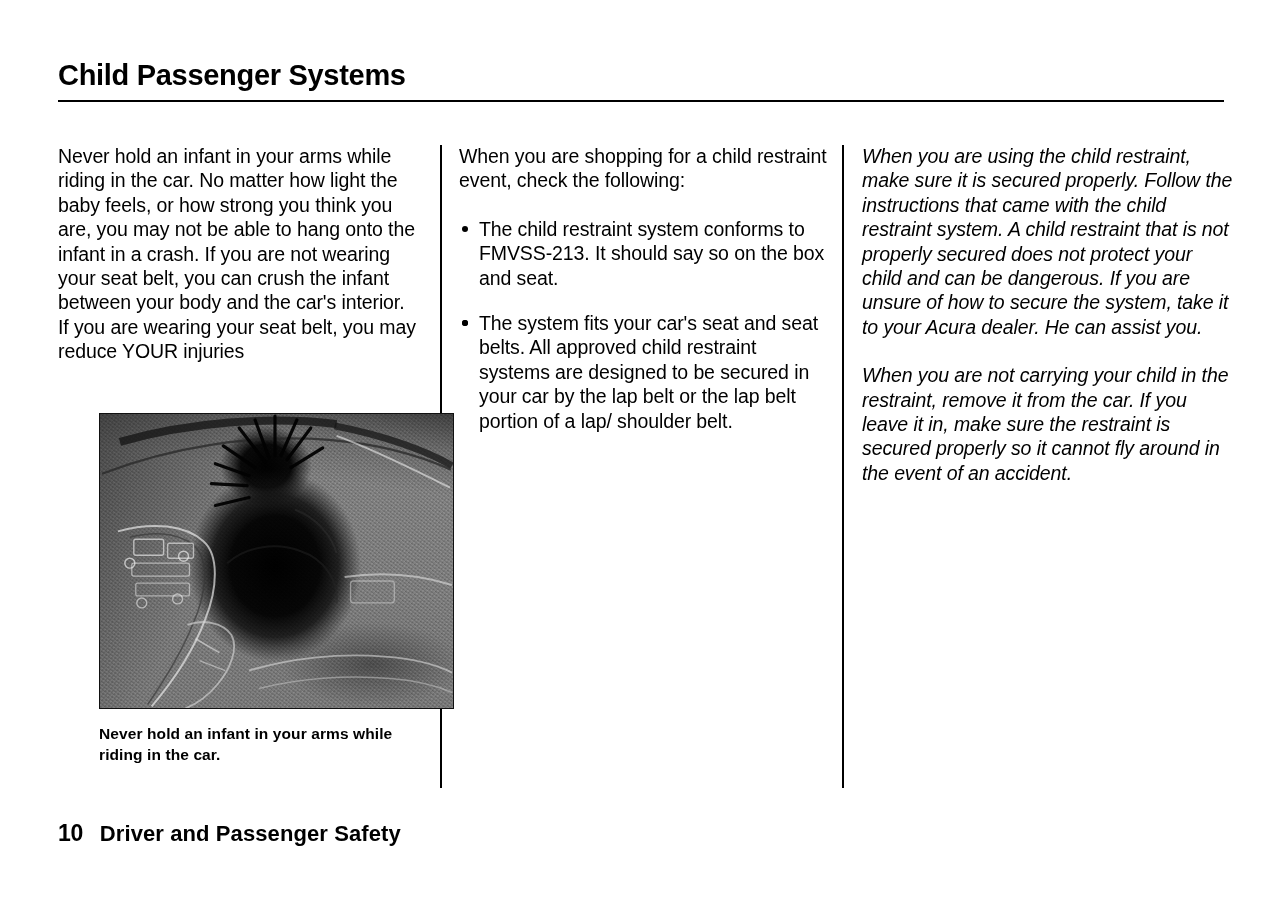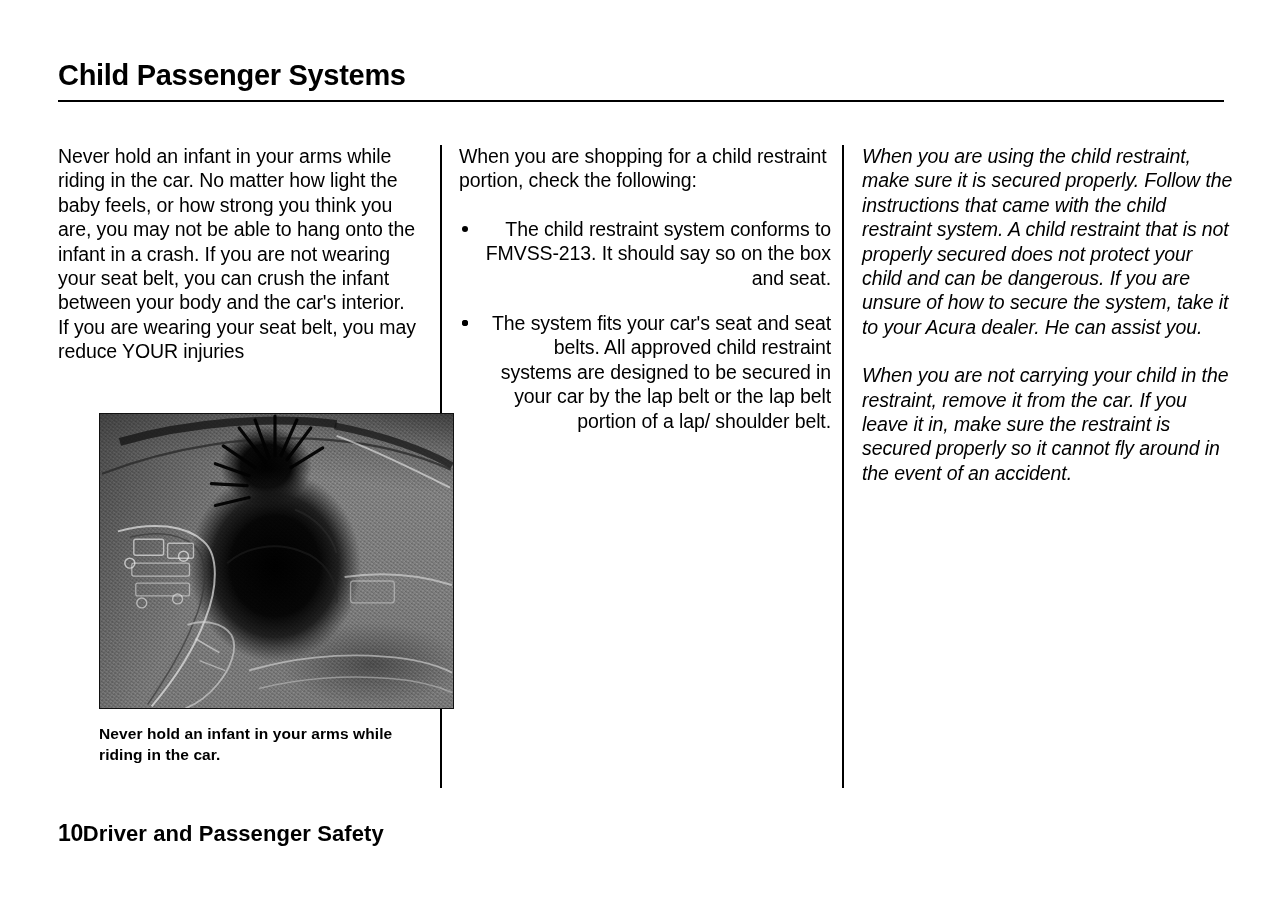--- a/index.html
+++ b/index.html
@@ -72,21 +72,20 @@
     margin: 0;
     padding: 0;
   }
   .bullet-item {
     position: relative;
     font-size: 19.5px;
     line-height: 24.4px;
     letter-spacing: -0.1px;
     padding-left: 20px;
     margin-bottom: 21px;
-    text-align: right;
   }
   .bullet-item:last-child { margin-bottom: 0; }
   .bullet-dot {
     position: absolute;
     left: 3px;
     top: 9px;
     width: 6px;
     height: 6px;
     border-radius: 50%;
     background: #000000;
@@ -150,20 +149,21 @@
     letter-spacing: 0.1px;
   }
 
   
   #footer {
     position: absolute;
     left: 58px;
     top: 820px;
     display: flex;
     align-items: baseline;
+    gap: 17px;
   }
   #footer-page-number {
     font-size: 23px;
     font-weight: bold;
     letter-spacing: -0.4px;
   }
   #footer-section {
     font-size: 22px;
     font-weight: bold;
     letter-spacing: 0.1px;
@@ -231,21 +231,21 @@
       </g>
 
       <path d="M128 150 C146 134 176 128 202 138 C226 146 240 168 238 190" fill="none" stroke="#2a2a2a" stroke-width="2" opacity="0.45"></path>
       <path d="M196 96 C216 104 232 120 238 140" fill="none" stroke="#3a3a3a" stroke-width="2" opacity="0.4"></path>
     </svg>
   </div>
   <figcaption id="figure-caption">Never hold an infant in your arms while riding in the car.</figcaption>
 </figure>
 
 <div id="col-2" class="column">
-  <p class="para">When you are shopping for a child restraint portion, check the following:</p>
+  <p class="para">When you are shopping for a child restraint event, check the following:</p>
   <ul class="bullets">
     <li class="bullet-item">
       <span class="bullet-dot"></span>
       <span>The child restraint system conforms to FMVSS-213.  It should say so on the box and seat.</span>
     </li>
     <li class="bullet-item">
       <span class="bullet-dot"></span>
     </li>
     <li class="bullet-item">
       <span class="bullet-dot"></span>

